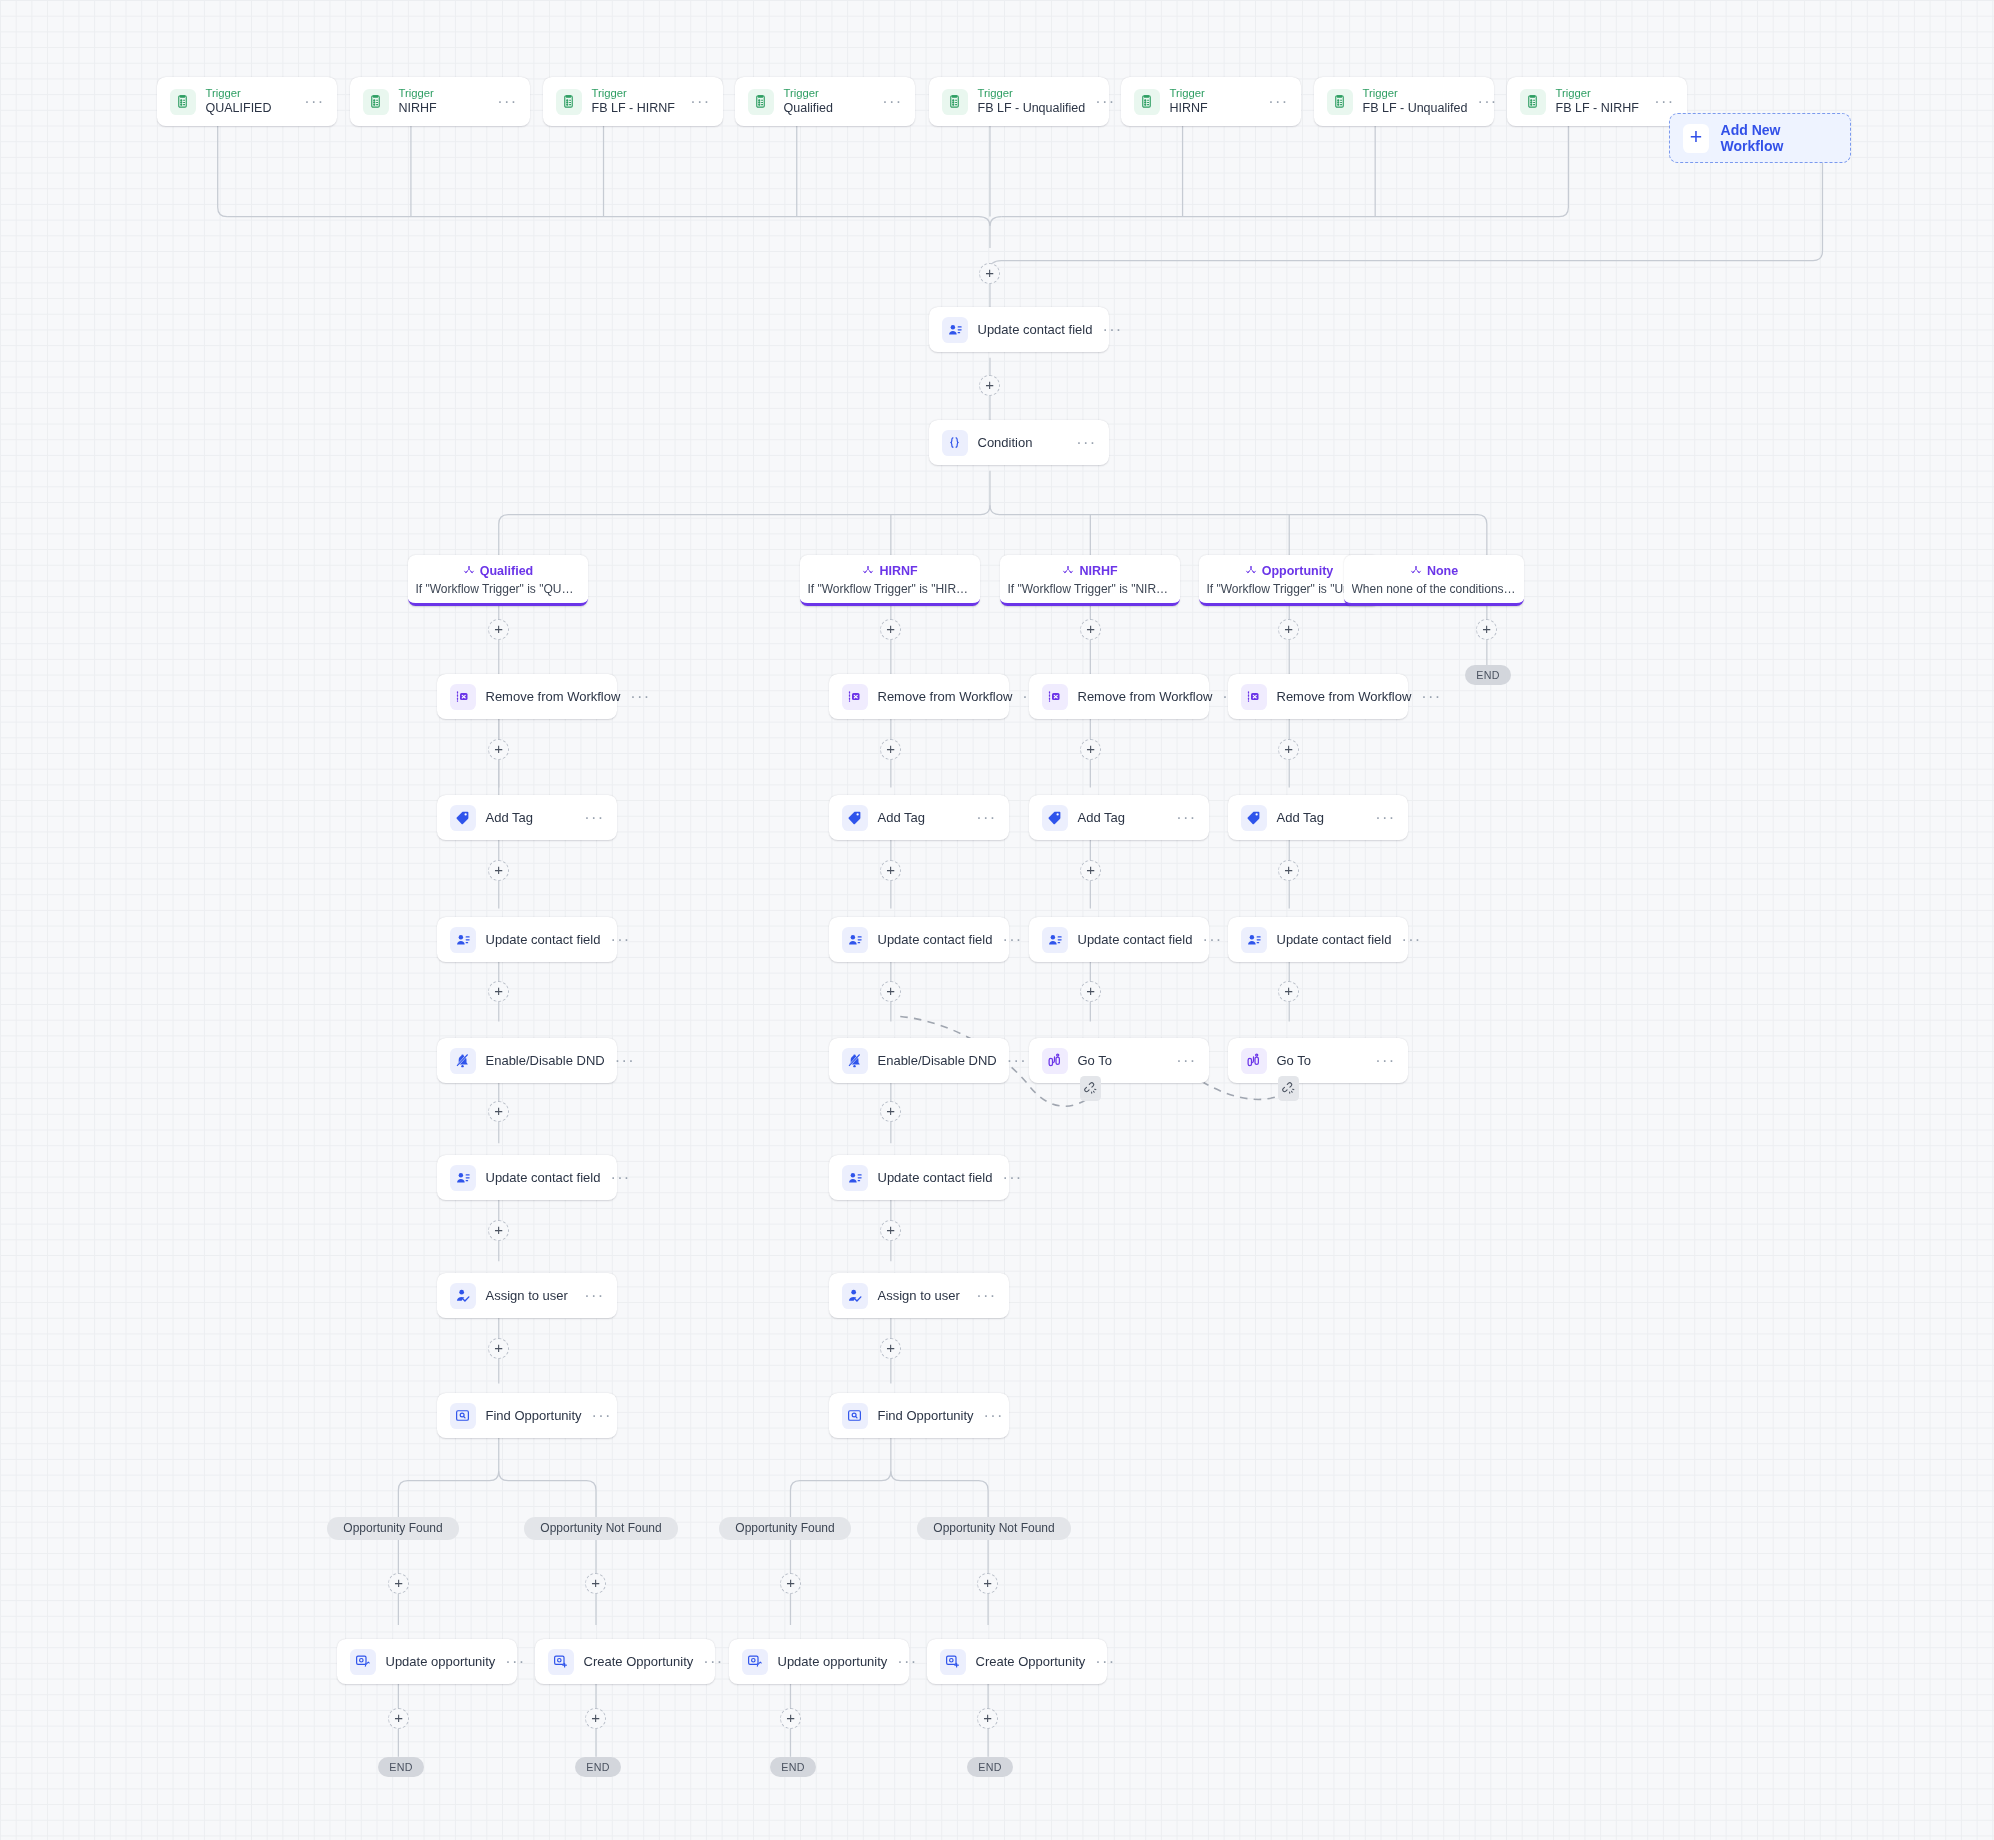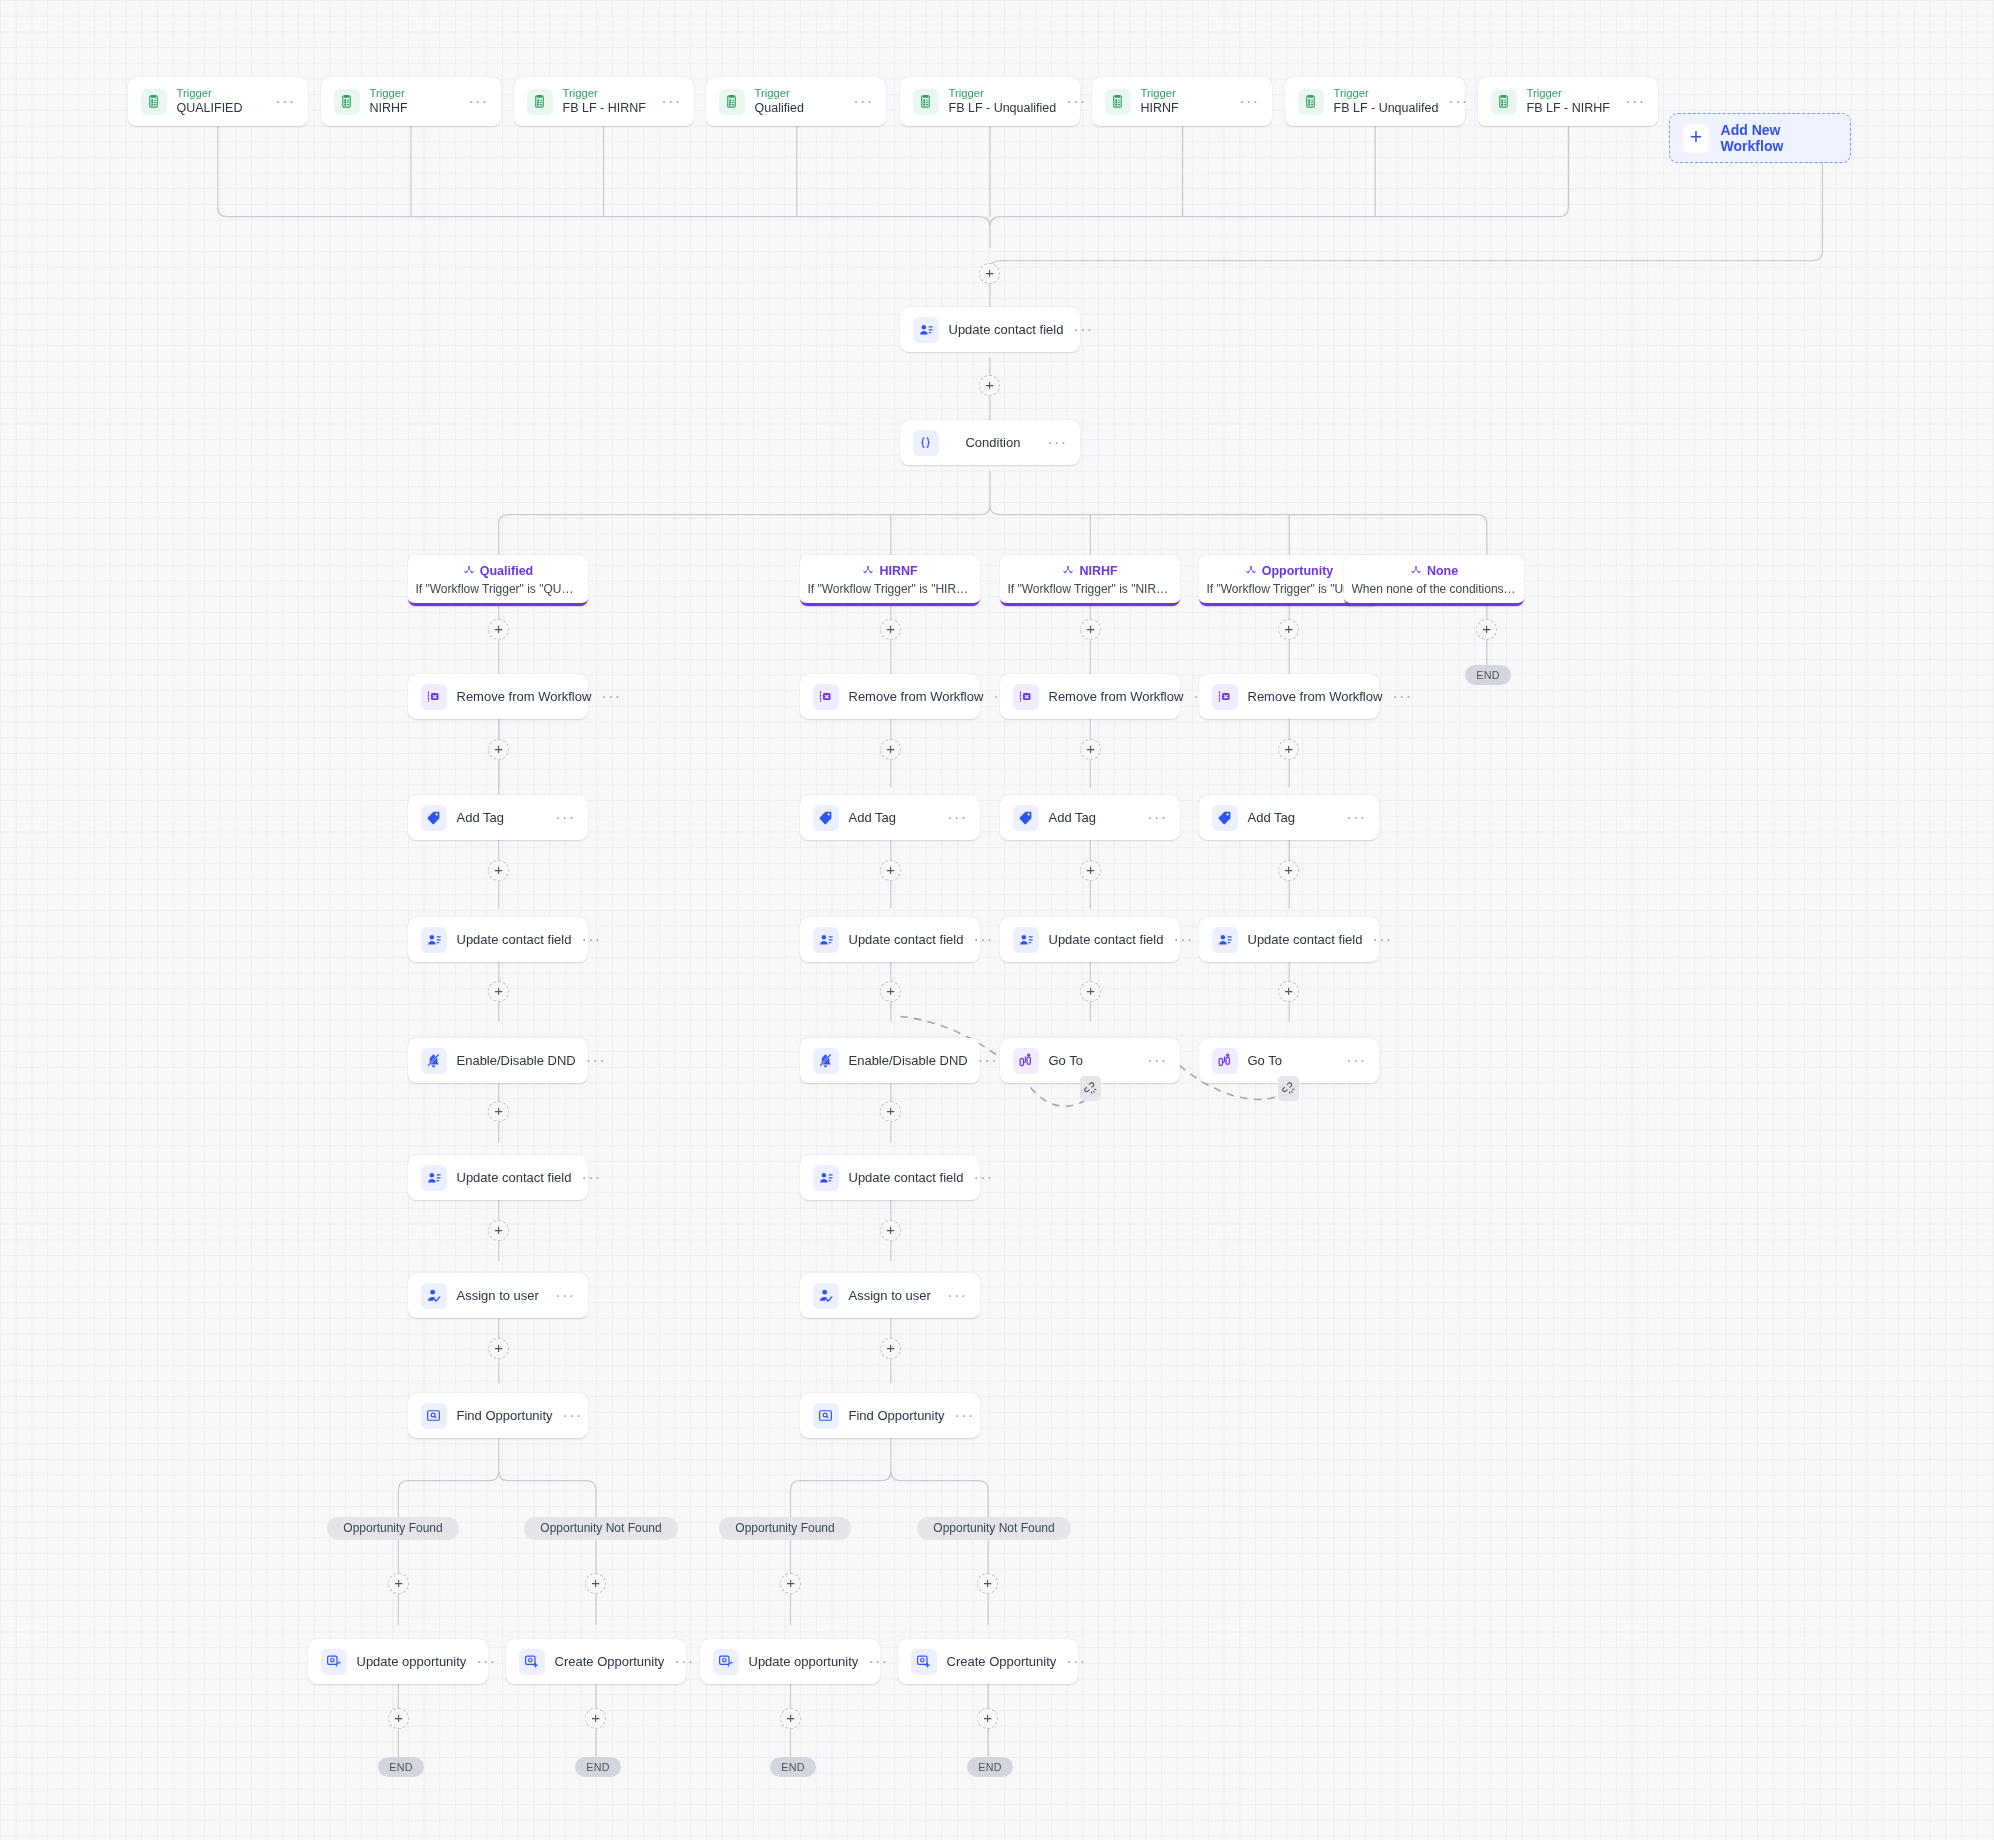--- a/index.html
+++ b/index.html
@@ -23,20 +23,21 @@
 
   
   .node{
     position:absolute;
     background:#ffffff;
     border-radius:8.8px;
     box-shadow:0 0.6px 1.9px rgba(16,24,40,.10), 0 0.6px 1.3px rgba(16,24,40,.06);
     display:flex;align-items:center;
     box-sizing:border-box;
     cursor:pointer;
+    margin-left:29px;
   }
   .node .ico{
     width:28px;height:28px;border-radius:6.3px;
     display:flex;align-items:center;justify-content:center;
     flex:0 0 auto;
   }
   .node .lbl{
     font-size:13px;color:#2b3445;white-space:nowrap;
     flex:1 1 auto;
   }
@@ -384,21 +385,21 @@
     </svg>
   </span>
   <span class="lbl">Update contact field</span>
   <span class="dots">···</span>
 </div>
 
 <div class="plusbtn" style="left:979px;top:375px;">
     <span>+</span>
   </div>
 
-<div class="node action" style="left:900px;top:420px;text-align:center;">
+<div class="node action" style="left:900px;top:420px;">
   <span class="ico">
     <svg class="i" width="15" height="15" viewBox="0 0 24 24" fill="none" stroke="#2f54eb" stroke-width="1.9" stroke-linecap="round">
       <path d="M9.5 4.5C7.6 4.5 7.6 8 7.6 9.4c0 1.4-.8 2.6-2.3 2.6 1.5 0 2.3 1.2 2.3 2.6 0 1.4 0 4.9 1.9 4.9"></path>
       <path d="M14.5 4.5c1.9 0 1.9 3.5 1.9 4.9 0 1.4.8 2.6 2.3 2.6-1.5 0-2.3 1.2-2.3 2.6 0 1.4 0 4.9-1.9 4.9"></path>
     </svg>
   </span>
   <span class="lbl">Condition</span>
   <span class="dots">···</span>
 </div>
 

